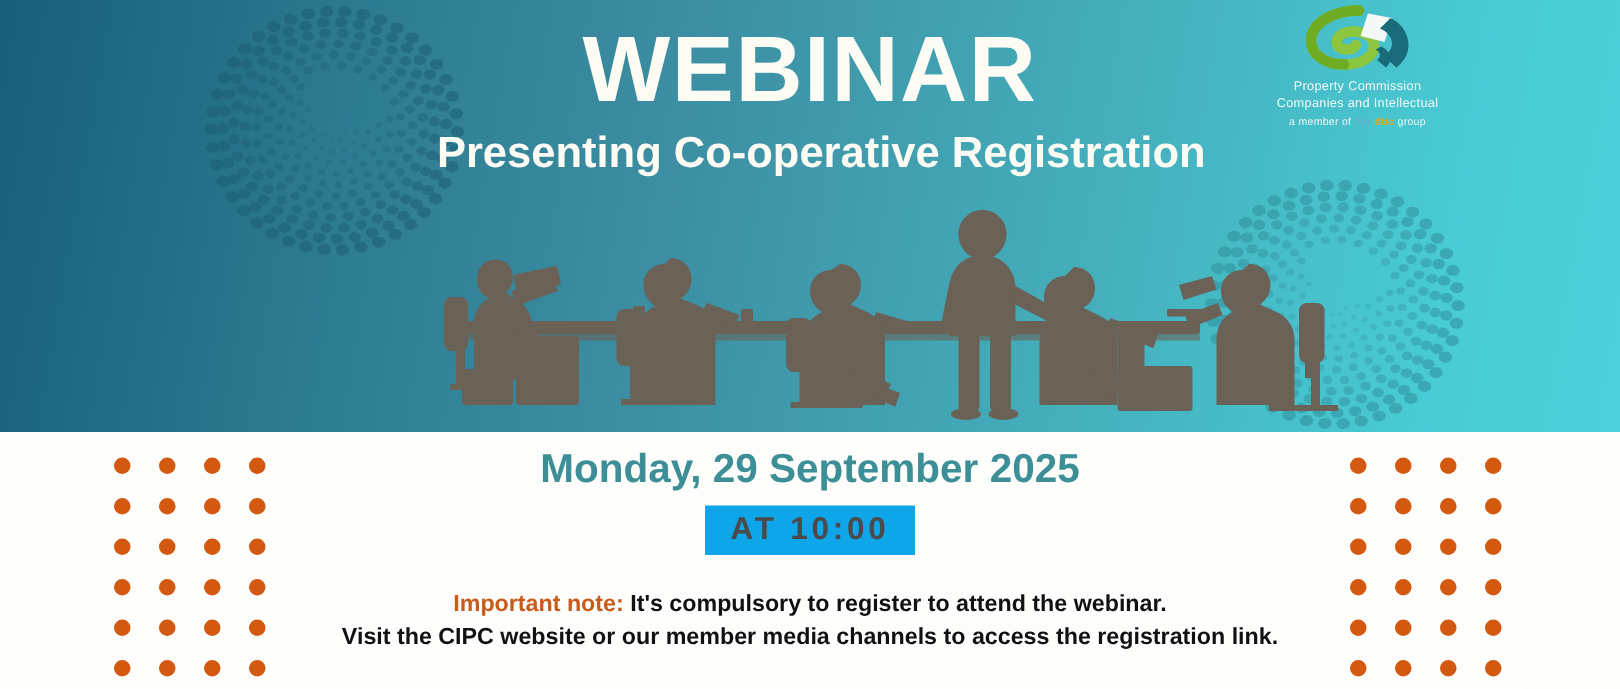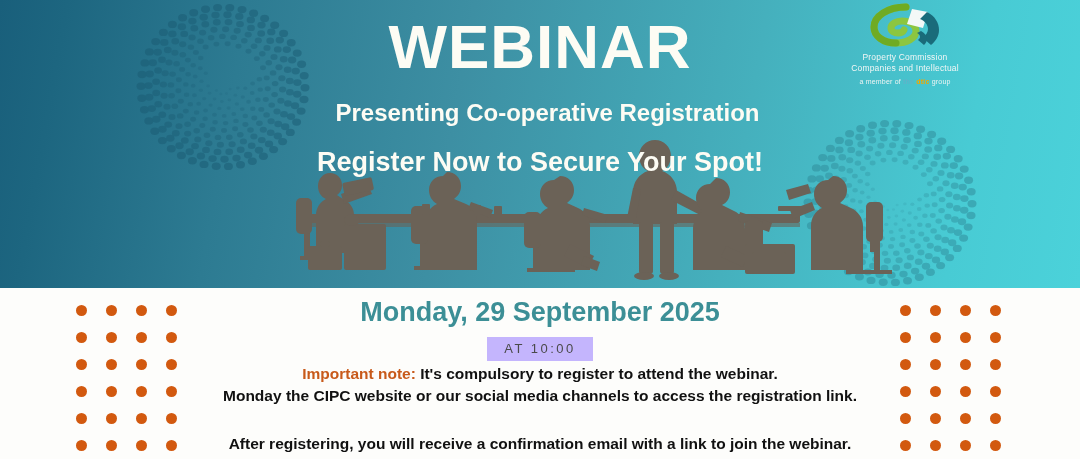--- a/index.html
+++ b/index.html
@@ -34,22 +34,22 @@
     position:absolute; left:0; top:0;
     width:1080px; text-align:center;
     z-index:6; pointer-events:none;
   }
   .title-webinar {
     margin-top:15px;
     font-size:62px; font-weight:700;
     color:#fdfcf4; letter-spacing:1px; line-height:1.02;
   }
   .subtitle-1 {
-    margin-top:21px;
-    font-size:24px; font-weight:700;
+    margin-top:8px;
+    font-size:29px; font-weight:700;
     color:#fdfcf4; line-height:1.15;padding-left:15px;
   }
   .subtitle-2 {
     margin-top:20px;
     font-size:27px; font-weight:700;
     color:#fdfcf4; line-height:1.15;
   }
 
   
   .logo {
@@ -97,24 +97,24 @@
     width:1080px; text-align:center; z-index:5;
   }
   .event-date {
     margin-top:8px;
     font-size:27px; font-weight:700;
     color:#3c8f96; line-height:1.2;
   }
   .time-badge {
     display:inline-block; margin-top:9px;
     padding:4px 17px 5px;
-    background:#c4b5fd; color:#4a4a4a;
-    font-size:13px; font-weight:400; letter-spacing:2.5px;
-  }
-  .note-block { margin-top:2px; }
+    background:#0ea5e9; color:#4a4a4a;
+    font-size:21px; font-weight:700; letter-spacing:2.5px;
+  }
+  .note-block { margin-top:22px; }
   .note-line {
     font-size:15.5px; font-weight:700;
     color:#111111; line-height:1.42;
   }
   .note-label { color:#c85a1b; }
   .note-after {
     margin-top:26px;
     font-size:15.5px; font-weight:700;
     color:#111111; line-height:1.42;
   }
@@ -716,21 +716,20 @@
           <rect x="866" y="74" width="17" height="40" rx="5"></rect>
           <path d="M870 110h10v36h-6v-22h-4z"></path>
           <rect x="846" y="142" width="46" height="4"></rect>
         </g>
       </svg>
     </div>
 
     <div class="hero-text">
       <div class="title-webinar">WEBINAR</div>
       <div class="subtitle-1">Presenting Co-operative Registration</div>
-      <div class="subtitle-2">Register Now to Secure Your Spot!</div>
     </div>
 
     <div class="logo">
       <div class="logo-mark">
         <svg width="78" height="46" viewBox="0 0 78 46" aria-hidden="true">
           <path d="M40 4C22 4 8 13 8 24c0 9 9 16 22 16 11 0 20-5 20-12 0-6-6-10-14-10-6 0-11 3-11 7 0 3 3 5 7 5 3 0 5-1 6-3" fill="none" stroke="#8cc63f" stroke-width="7" stroke-linecap="round"></path>
           <path d="M40 4C22 4 8 13 8 24c0 9 9 16 22 16" fill="none" stroke="#6aa61e" stroke-width="7" stroke-linecap="round" opacity=".85"></path>
           <path d="M46 6l16 3-5 16-16-4z" fill="#f4f8f7"></path>
           <path d="M61 9c8 4 12 11 12 18 0 6-3 11-8 15l-8-7c3-3 5-6 5-9 0-4-3-8-8-10z" fill="#1a6b7a"></path>
           <path d="M55 28c4 2 6 5 6 8 0 2-1 4-3 6l-6-5c1-1 2-2 2-3 0-2-1-3-3-4z" fill="#1a6b7a"></path>
@@ -802,18 +801,18 @@
     </div>
 
   <div class="panel-content">
     <div class="event-date">Monday, 29 September 2025</div>
     <div class="time-badge">AT 10:00</div>
 
     <div class="note-block">
       <div class="note-line">
         <span class="note-label">Important note:</span><span> It's compulsory to register to attend the webinar.</span>
       </div>
-      <div class="note-line">Monday the CIPC website or our social media channels to access the registration link.</div>
+      <div class="note-line">Visit the CIPC website or our member media channels to access the registration link.</div>
     </div>
 
     <div class="note-after">After registering, you will receive a confirmation email with a link to join the webinar.</div>
   </div>
 </div>
 
 </body></html>

